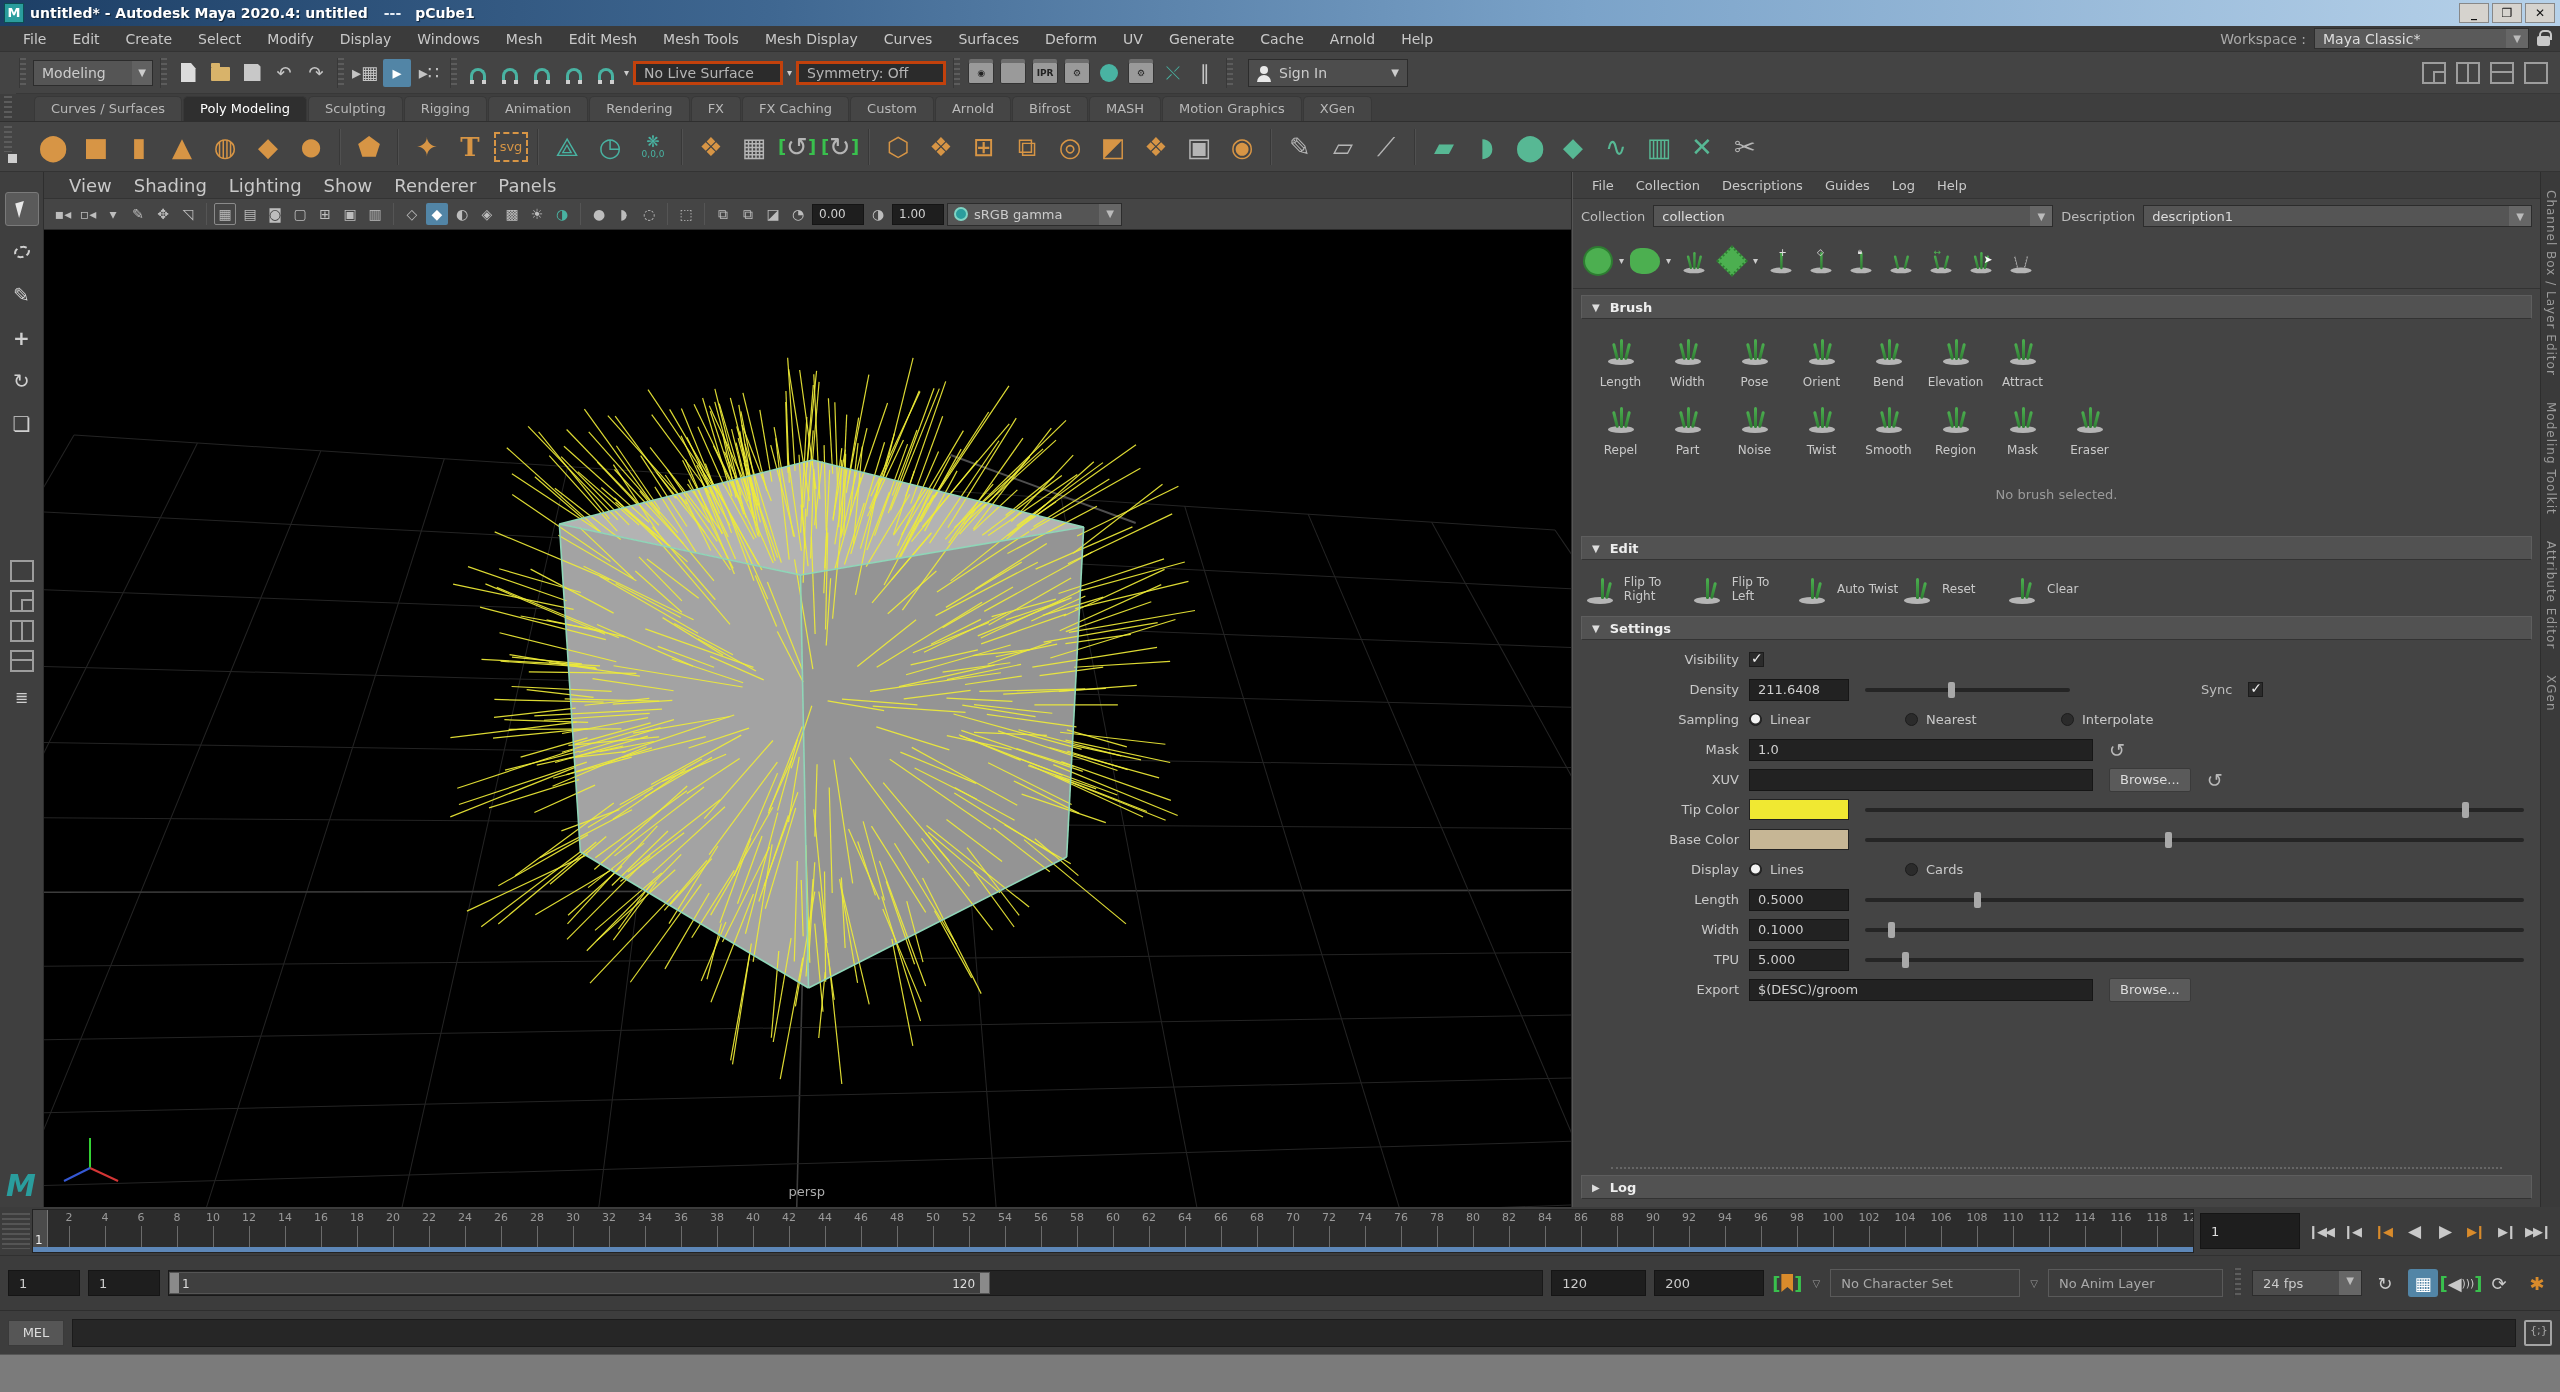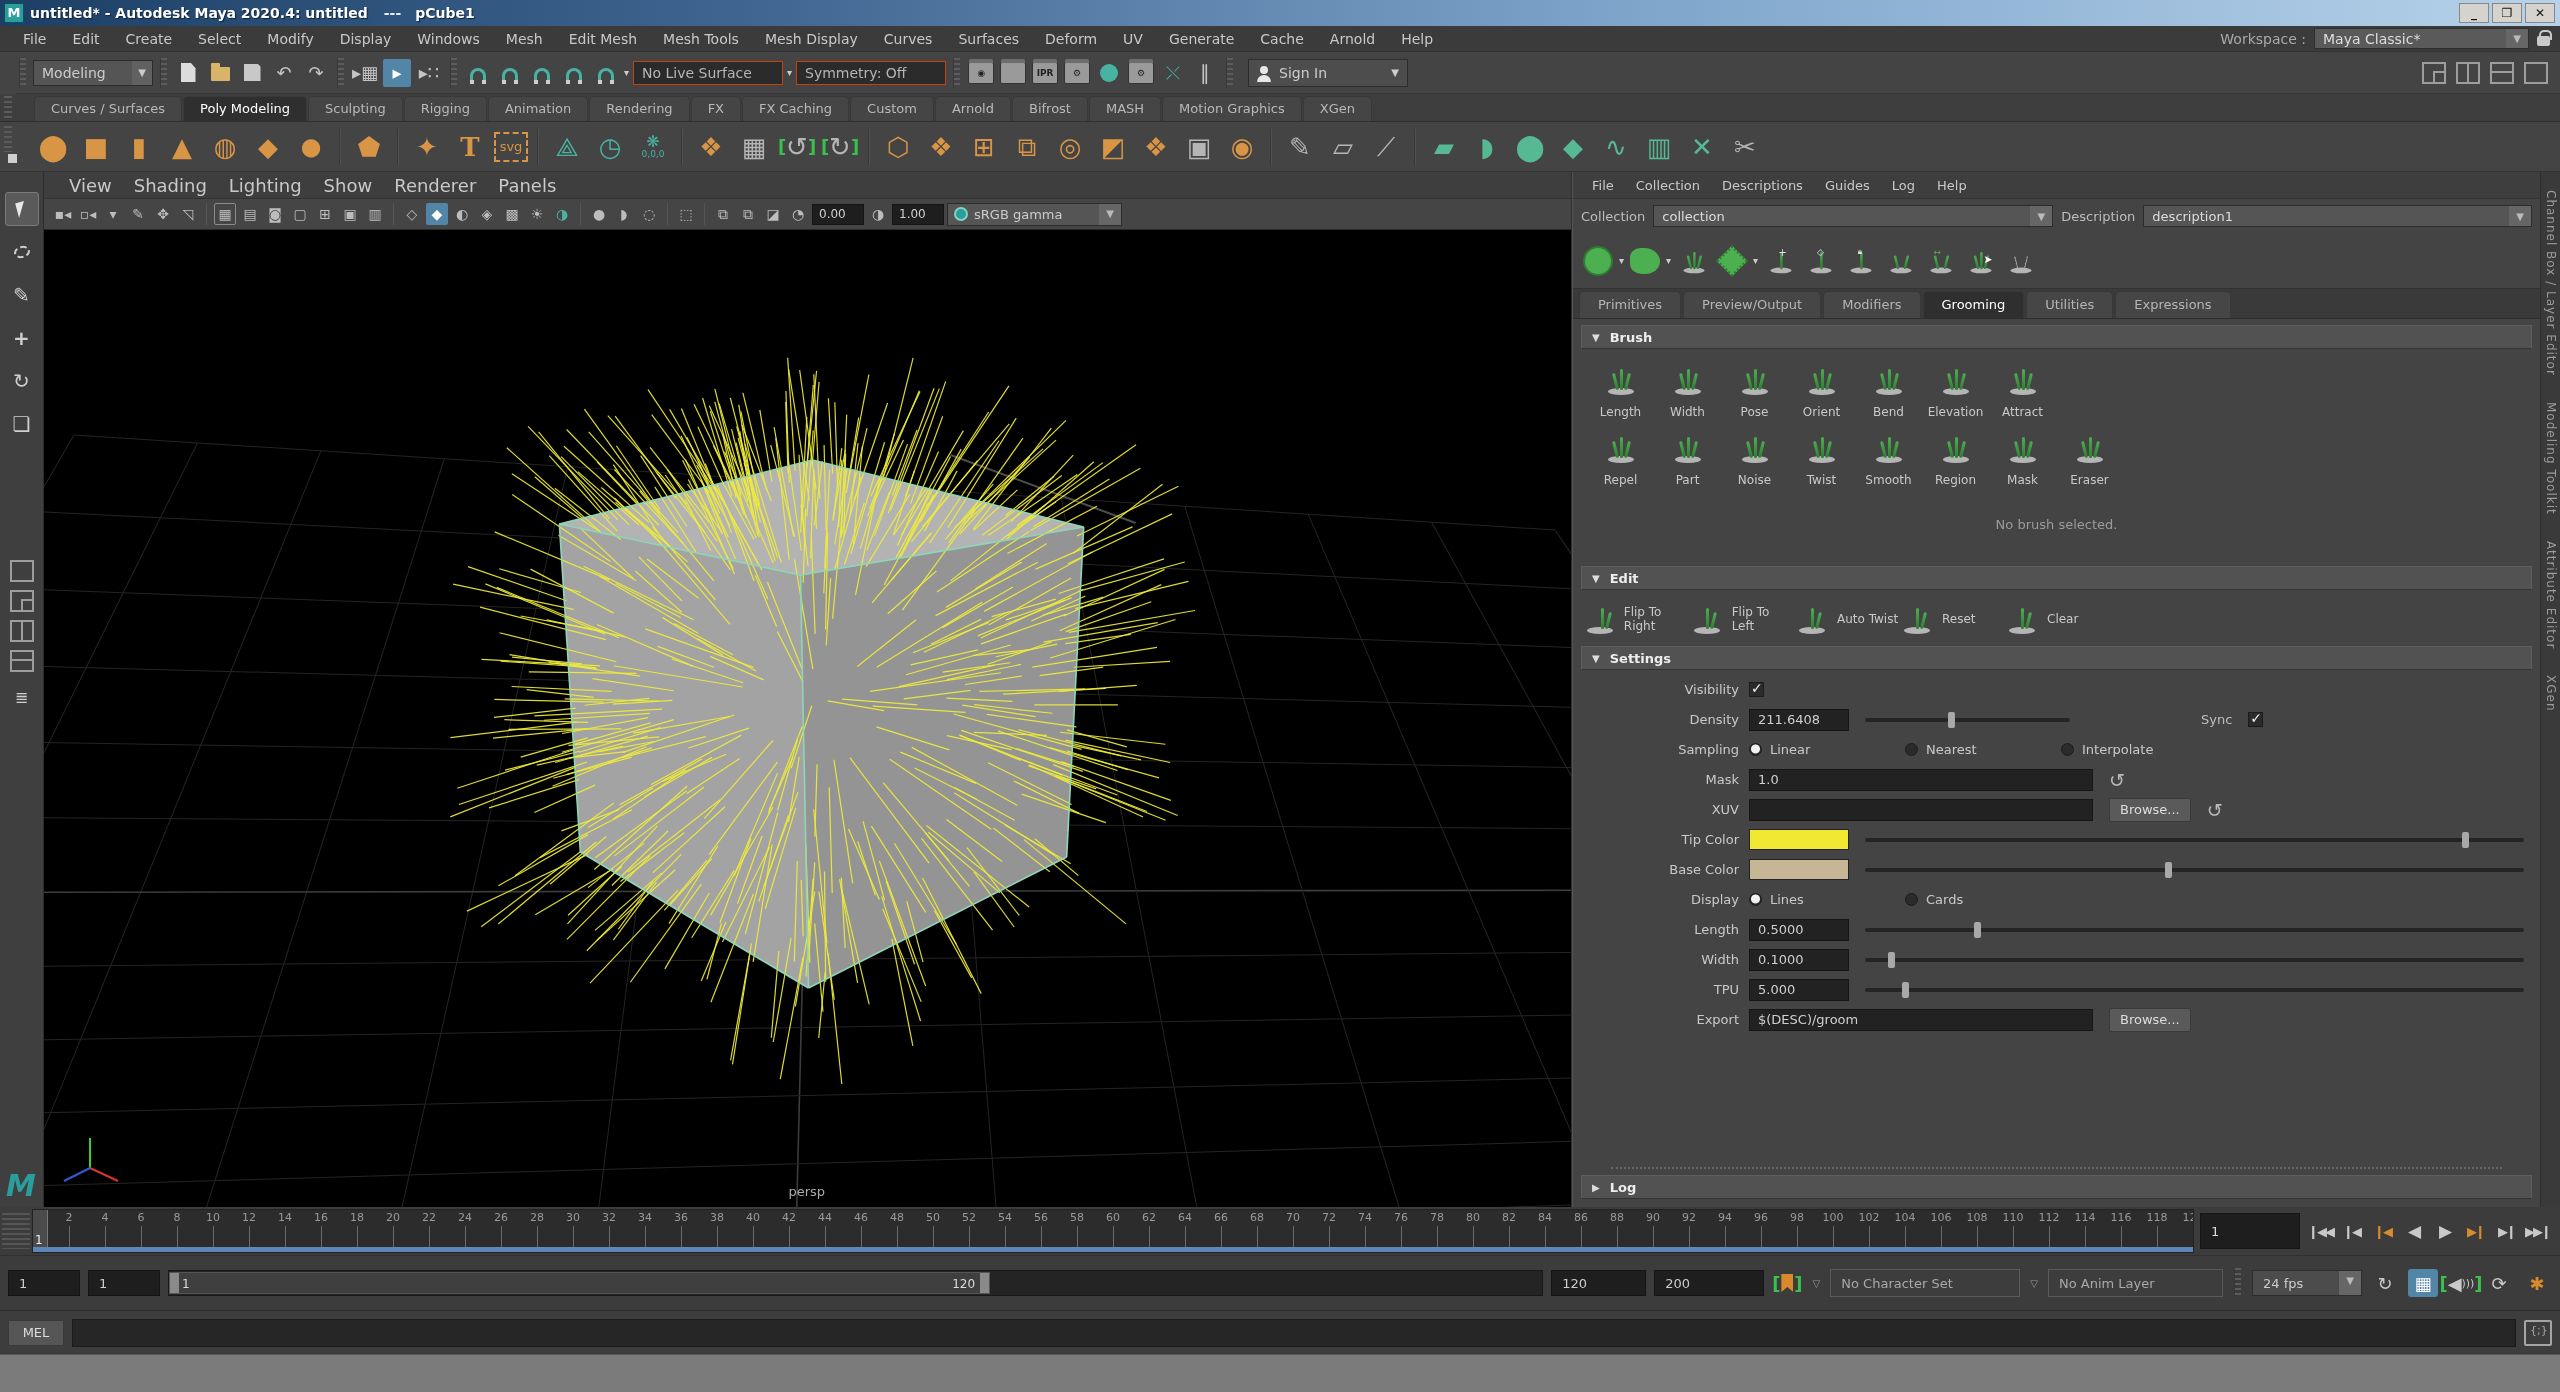--- a/index.html
+++ b/index.html
@@ -43,21 +43,21 @@
   .sl-ic { width:28px; height:28px; display:flex; align-items:center; justify-content:center; border-radius:2px;
     color:#c4c4c4; font-size:18px; position:relative; }
   .sl-ic.active { background:#5285a6; color:#fff; }
   .doc-ic { width:15px; height:19px; background:#dcdcdc; clip-path:polygon(0 0,70% 0,100% 28%,100% 100%,0 100%); }
   .folder-ic { width:19px; height:14px; background:#d8b36a; border-radius:1px; position:relative; margin-top:3px;}
   .folder-ic::before { content:""; position:absolute; top:-4px; left:0; width:9px; height:4px; background:#d8b36a; border-radius:1px 1px 0 0; }
   .save-ic { width:17px; height:17px; background:#c8c8c8; clip-path:polygon(0 0,85% 0,100% 15%,100% 100%,0 100%); position:relative;}
   .snap-ic { width:16px; height:13px; border:3px solid #49b3a2; border-bottom:none; border-radius:9px 9px 0 0; position:relative; margin-top:4px;}
   .snap-ic::after { content:""; position:absolute; bottom:-3px; left:-3px; width:4px; height:4px; background:#cfcfcf; }
   .snap-ic::before { content:""; position:absolute; bottom:-3px; right:-3px; width:4px; height:4px; background:#cfcfcf; }
-  .field { background:#2b2b2b; border:1px solid #c2410c; color:#b5b5b5; display:flex; align-items:center; padding:0 8px; }
+  .field { background:#2b2b2b; border:3px solid #c2410c; color:#b5b5b5; display:flex; align-items:center; padding:0 8px; }
   .live-field { width:150px; height:24px; }
   .sym-field { width:150px; height:24px; }
   .rnd-ic { width:26px; height:22px; background:#9a9a9a; border:1px solid #333; border-radius:2px; position:relative;
     display:flex; align-items:center; justify-content:center; font-size:9px; color:#222; font-weight:bold; }
   .rnd-ic::before { content:""; position:absolute; top:-4px; left:0; right:0; height:4px; background:#6e6e6e; border-radius:2px 2px 0 0;}
   .signin { margin-left:8px; width:160px; height:28px; background:#4d4d4d; border:1px solid #2c2c2c; display:flex; align-items:center; gap:8px; padding:0 8px; }
   .person-ic { width:14px; height:14px; position:relative; }
   .person-ic::before { content:""; position:absolute; top:0; left:3px; width:8px; height:8px; border-radius:50%; background:#e8e8e8; }
   .person-ic::after { content:""; position:absolute; bottom:-2px; left:0; width:14px; height:7px; border-radius:7px 7px 0 0; background:#e8e8e8; }
   .layout-ic { width:24px; height:22px; border:2px solid #9d9d9d; position:relative; }
@@ -1043,30 +1043,20 @@
             <span class="b1"></span>
             <span class="b2"></span>
             <span class="b3"></span>
             <span style="position:absolute;top:8px;left:20px;color:#fff;font-size:13px;">➤</span>
           </div>
         <div class="grass grass-tool" data-name="hidden-guides-tool">
             <span class="b1" style="background:none;border-left:2px dotted #9e9e9e;"></span>
             <span class="b3" style="background:none;border-left:2px dotted #9e9e9e;"></span>
           </div>
       </div>
-      <div class="xg-tabs" data-name="xgen-tab-bar">
-        <div style="display:flex;align-items:flex-end;">
-            <span data-name="xgen-tab">Primitives</span>
-            <span data-name="xgen-tab">Preview/Output</span>
-            <span data-name="xgen-tab">Modifiers</span>
-            <span data-name="xgen-tab" class="active">Grooming</span>
-            <span data-name="xgen-tab">Utilities</span>
-            <span data-name="xgen-tab">Expressions</span>
-          </div>
-      </div>
 
       <div class="xg-content" data-name="grooming-tab-content">
 
         <div class="sect-head" data-name="brush-section-header">
           <span class="sect-tri" data-name="collapse-triangle-icon">▼</span>
           <span data-name="section-title">Brush</span>
         </div>
         <div class="brush-grid" data-name="brush-row-1">
 
         <div class="brush" data-name="brush-button">

